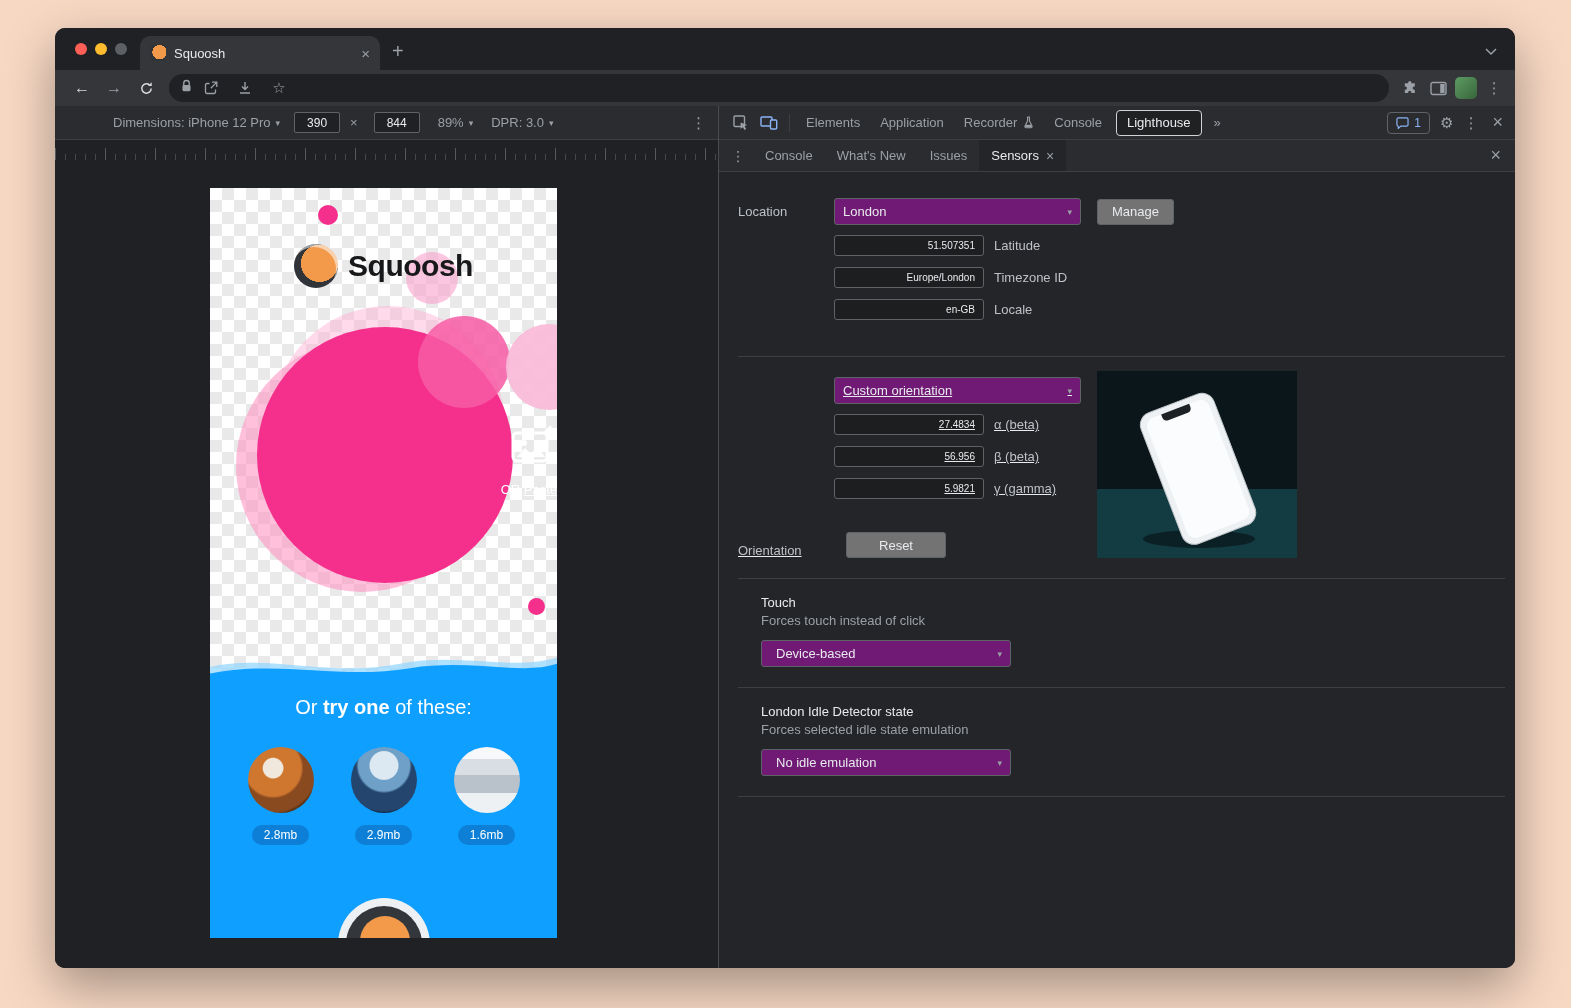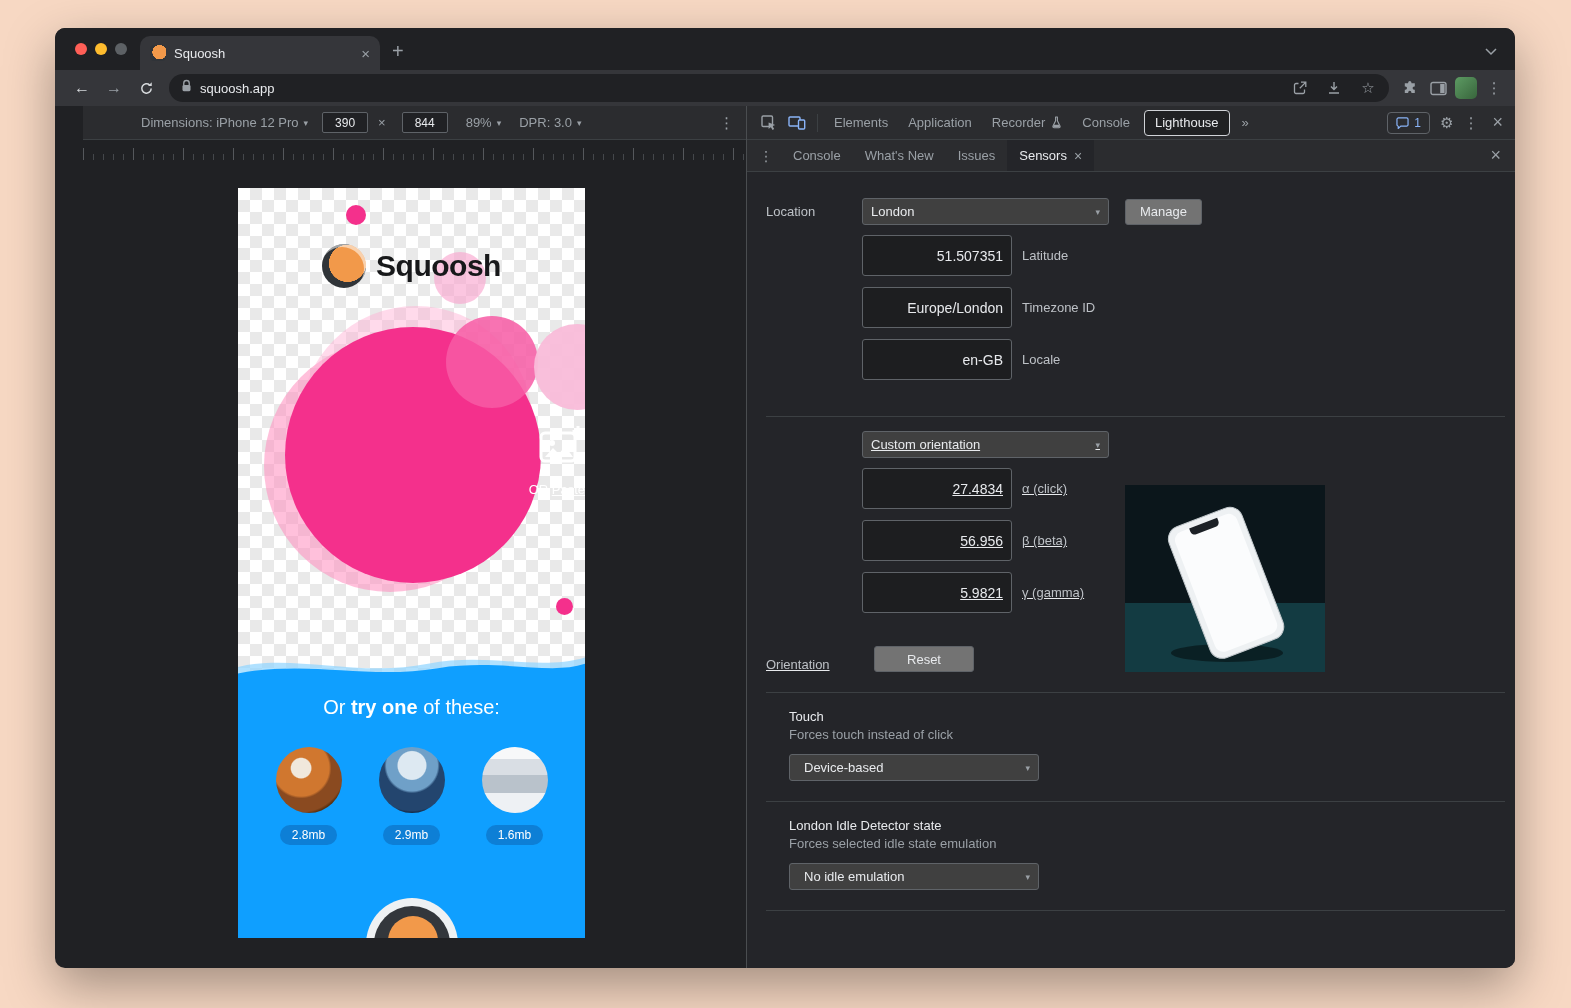--- a/index.html
+++ b/index.html
@@ -32,21 +32,21 @@
   .nav-btn{width:26px;height:26px;display:flex;align-items:center;justify-content:center;font-size:16px;border-radius:50%;}
   .nav-back{color:#d5d8db}.nav-fwd{color:var(--muted)}
   .omnibox{flex:1;height:28px;background:var(--frame);border-radius:14px;display:flex;align-items:center;
     gap:8px;padding:0 10px 0 12px;margin:0 4px;}
   .omni-url{color:var(--text);font-size:13px;flex:1;}
   .omni-icons{display:flex;align-items:center;gap:12px;}
   .tb-icon{display:flex;align-items:center;justify-content:center;color:var(--muted);font-size:15px;width:22px;height:22px;}
   .avatar{width:22px;height:22px;border-radius:5px;background:linear-gradient(135deg,#5d9b63,#38653c);}
 
   
-  .content{flex:1;display:flex;min-height:0;margin-left:28px;}
+  .content{flex:1;display:flex;min-height:0;}
   .viewport-pane{width:663px;display:flex;flex-direction:column;background:var(--frame);}
   .device-toolbar{height:34px;background:var(--bars);border-bottom:1px solid var(--border);
     display:flex;align-items:center;gap:8px;padding:0 12px 0 58px;color:var(--muted);font-size:13px;flex:none;}
   .dims-label{display:flex;align-items:center;gap:5px;}
   .caret{font-size:9px;color:var(--muted);}
   .dim-input{width:46px;height:21px;background:#202124;border:1px solid var(--ctl-border);border-radius:2px;
     color:var(--text);font-size:12px;text-align:center;margin-left:6px;}
   .dim-x{color:var(--muted);margin:0 2px;}
   .zoom,.dpr{display:flex;align-items:center;gap:5px;margin-left:10px;}
   .dt-kebab{margin-left:auto;color:var(--muted);font-size:15px;}
@@ -108,30 +108,30 @@
     display:flex;align-items:stretch;padding:0 4px;color:var(--muted);font-size:13px;flex:none;}
   .drawer-kebab{display:flex;align-items:center;padding:0 8px;font-size:14px;}
   .drawer-tab{display:flex;align-items:center;gap:7px;padding:0 12px;white-space:nowrap;}
   .drawer-tab.active{background:var(--panel);color:var(--text);}
   .drawer-tab .x{color:var(--muted);font-size:14px;}
   .drawer-close{margin-left:auto;display:flex;align-items:center;padding:0 10px;font-size:18px;color:var(--muted);}
 
   .sensors{flex:1;background:var(--panel);overflow:hidden;font-size:13px;color:var(--text);}
   .side-label{width:96px;color:#bdc1c6;flex:none;}
   .row-location{display:flex;align-items:center;padding:26px 0 0 19px;}
-  .dt-select{height:27px;background:#404040;border:1px solid var(--ctl-border);border-radius:3px;
+  .dt-select{height:27px;background:#701a75;border:1px solid var(--ctl-border);border-radius:3px;
     display:flex;align-items:center;justify-content:space-between;padding:0 8px;color:var(--text);}
   .sel-247{width:247px;} .sel-250{width:250px;}
   .dt-btn{height:26px;background:#737373;border:1px solid var(--ctl-border);border-radius:3px;
     color:var(--text);font-size:13px;padding:0 14px;}
   .manage{margin-left:16px;}
   .fields{padding:10px 0 0 115px;}
   .field-row{display:flex;align-items:center;margin-bottom:11px;}
-  .dt-input{width:150px;height:41px;background:#1d1e20;border:1px solid var(--ctl-border);border-radius:3px;
-    color:var(--text);font-size:14px;text-align:right;padding:0 8px;}
+  .dt-input{width:150px;height:21px;background:#1d1e20;border:1px solid var(--ctl-border);border-radius:3px;
+    color:var(--text);font-size:10px;text-align:right;padding:0 8px;}
   .field-label{margin-left:10px;color:#bdc1c6;}
   .divider{height:1px;background:var(--border);margin:20px 10px 0 19px;}
   .mt-lg{margin-top:36px;}
   .orientation{display:flex;align-items:flex-end;padding:14px 0 0 19px;text-decoration:underline;}
   .orientation .side-label{padding-top:6px;}
   .orient-col .dt-select{margin-bottom:10px;}
   .reset-btn{margin:22px 0 0 12px;width:100px;}
   .phone-box{margin-left:16px;width:200px;height:187px;flex:none;}
   .section{padding:16px 0 0 42px;}
   .sec-title{color:var(--text);}
@@ -172,21 +172,20 @@
             <path d="M13.6 1.2v4h-4z" fill="#d5d8db"></path>
           </svg>
       </span>
       <div class="omnibox">
         <span>
           <svg width="11" height="14" viewBox="0 0 12 14">
               <path d="M3 6.2V4a3 3 0 016 0v2.2" fill="none" stroke="#9aa0a6" stroke-width="1.5"></path>
               <rect x="1.6" y="6" width="8.8" height="6.6" rx="1.5" fill="#9aa0a6"></rect>
             </svg>
         </span>
-        <span class="omni-url">squoosh.app</span>
         <div class="omni-icons">
           <span class="tb-icon">
             <svg width="14" height="14" viewBox="0 0 14 14">
                 <path d="M5.5 2.5H3A1.5 1.5 0 001.5 4v7A1.5 1.5 0 003 12.5h7A1.5 1.5 0 0011.5 11V8.5" stroke="#9aa0a6" fill="none" stroke-width="1.3"></path>
                 <path d="M8 1.2h4.8V6M12.6 1.4L6.8 7.2" stroke="#9aa0a6" fill="none" stroke-width="1.3"></path>
               </svg>
           </span>
           <span class="tb-icon">
             <svg width="14" height="14" viewBox="0 0 14 14">
                 <path d="M7 1v7.4M4 5.6L7 8.6l3-3" stroke="#9aa0a6" stroke-width="1.4" fill="none"></path>
@@ -375,21 +374,21 @@
 
           <div class="orientation">
             <span class="side-label">Orientation</span>
             <div class="orient-col">
               <div class="dt-select sel-247">
                 <span>Custom orientation</span>
                 <span class="caret">▾</span>
               </div>
               <div class="field-row">
                 <input class="dt-input" value="27.4834" style="">
-                <span class="field-label">α (click)</span>
+                <span class="field-label">α (beta)</span>
               </div>
               <div class="field-row">
                 <input class="dt-input" value="56.956" style="">
                 <span class="field-label">β (beta)</span>
               </div>
               <div class="field-row">
                 <input class="dt-input" value="5.9821" style="">
                 <span class="field-label">γ (gamma)</span>
               </div>
               <button class="dt-btn reset-btn">Reset</button>

